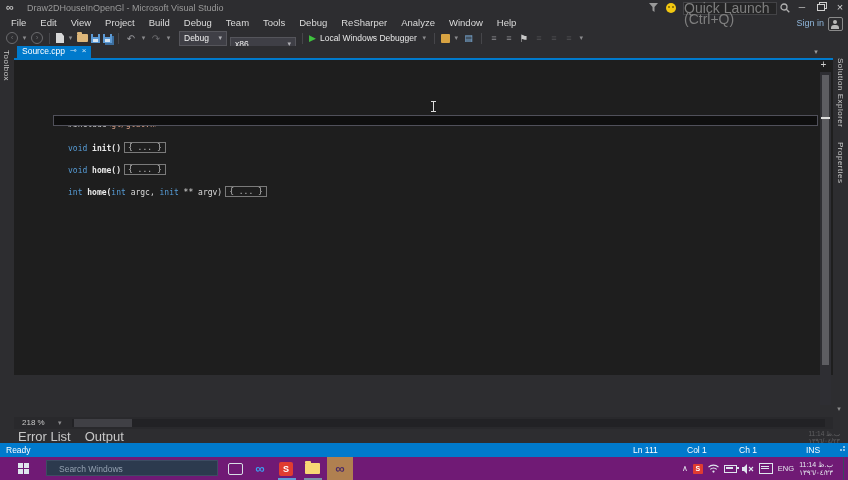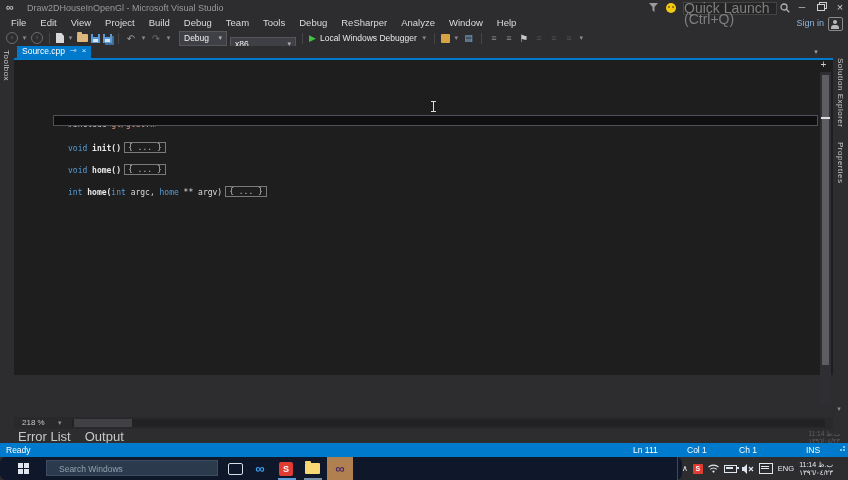--- a/index.html
+++ b/index.html
@@ -84,21 +84,21 @@
   .hthumb{position:absolute;left:2px;top:0;width:58px;height:8px;background:#404045;}
   .paneltabs{left:0;top:429px;width:848px;height:14px;background:#2d2d30;display:flex;align-items:center;padding-left:18px;gap:14px;}
   .paneltab{font-size:13px;color:#c8c8c8;}
   .ghost{left:790px;top:430px;width:50px;text-align:right;font-size:6.5px;line-height:7px;color:#fff;opacity:.22;}
   .statusbar{left:0;top:443px;width:848px;height:14px;background:#007acc;color:#fff;font-size:8.5px;}
   .statusbar span{position:absolute;top:2px;}
   .grip{right:3px;top:6px;width:6px;height:6px;position:absolute;}
   .grip i{position:absolute;width:2px;height:2px;background:rgba(255,255,255,.55);right:0;bottom:0;
           box-shadow:-3px 0 rgba(255,255,255,.55),0 -3px rgba(255,255,255,.55);}
   
-  .taskbar{left:0;top:457px;width:682px;height:23px;background:#0f172a;border-radius:6px;}
+  .taskbar{left:0;top:457px;width:848px;height:23px;background:#701a75;}
   .startbtn{position:absolute;left:0;top:0;width:46px;height:23px;display:flex;align-items:center;justify-content:center;}
   .winlogo{width:11px;height:11px;display:grid;grid-template-columns:5px 5px;grid-template-rows:5px 5px;gap:1px;}
   .winlogo i{background:#dfe6ee;}
   .tsearch{position:absolute;left:46px;top:3px;width:172px;height:16px;background:#2c3a4e;border:1px solid #3d4c62;
            color:#93a1b0;font-size:8.5px;line-height:16px;padding-left:12px;box-sizing:border-box;}
   .taskview{position:absolute;left:228px;top:6px;width:13px;height:10px;border:1px solid #d8dee6;border-radius:2px;}
   .tbicon{position:absolute;top:0;width:24px;height:23px;display:flex;align-items:center;justify-content:center;}
   .vsblue{color:#3aa0f0;font-size:13px;font-weight:bold;}
   .sred{width:14px;height:14px;background:#e03c31;color:#fff;font-size:9px;font-weight:bold;text-align:center;line-height:14px;border-radius:2px;}
   .tfolder{width:15px;height:11px;background:#f8d775;border-radius:1px;position:relative;}
@@ -226,21 +226,21 @@
       <span class="tabglyph">×</span>
     </div>
   </div>
   <div class="abs blueline"></div>
   <span class="abs docdrop">▾</span>
 
   <div class="abs editor">
     <div class="codeline" style="top:59px;"><span class="dir">#include</span><span class="str">&lt;gl/glut.h&gt;</span></div>
     <div class="codeline" style="top:82px;"><span class="kw">void</span><span class="idb"> init()</span><span class="fold">{ ... }</span></div>
     <div class="codeline" style="top:104px;"><span class="kw">void</span><span class="idb"> home()</span><span class="fold">{ ... }</span></div>
-    <div class="codeline" style="top:126px;"><span class="kw">int</span><span class="idb"> home(</span><span class="kw">int</span><span> argc, </span><span class="kw">home</span><span> ** argv)</span><span class="fold">{ ... }</span></div>
+    <div class="codeline" style="top:126px;"><span class="kw">int</span><span class="idb"> home(</span><span class="kw">int</span><span> argc, </span><span class="kw">init</span><span> ** argv)</span><span class="fold">{ ... }</span></div>
   </div>
   <div class="abs curline"></div>
   <div class="abs ibeam"></div>
 
   <span class="abs splitbtn">+</span>
   <div class="abs vtrack">
     <div class="vthumb"></div>
     <div class="vmark"></div>
   </div>
   <span class="abs scrolldown">▾</span>

